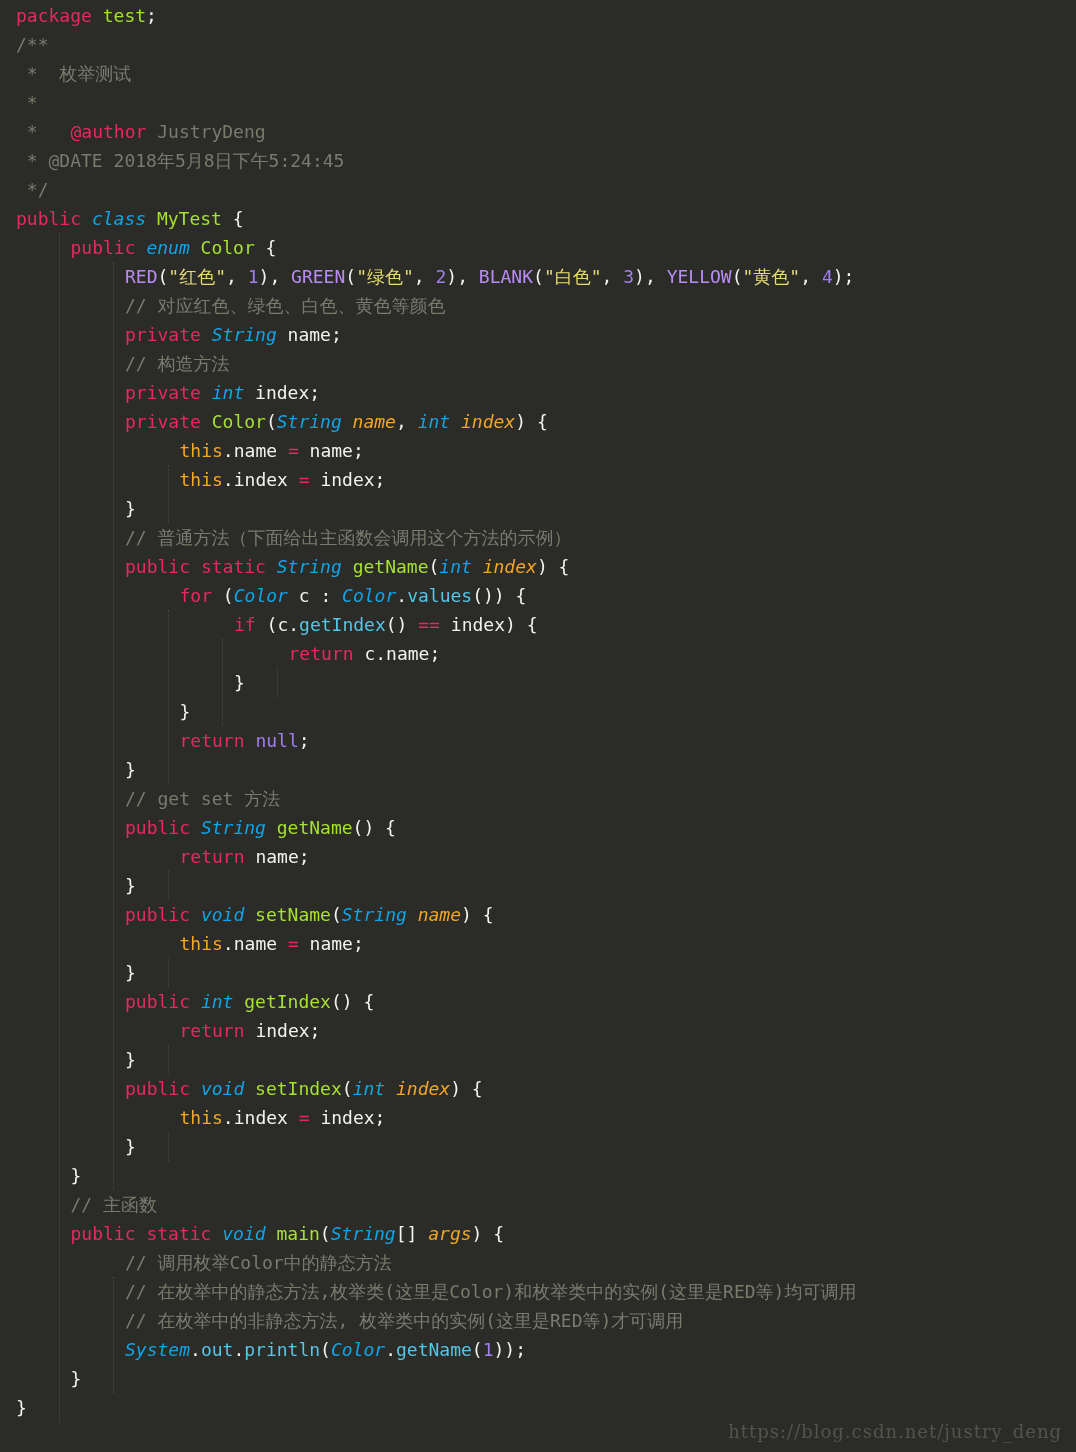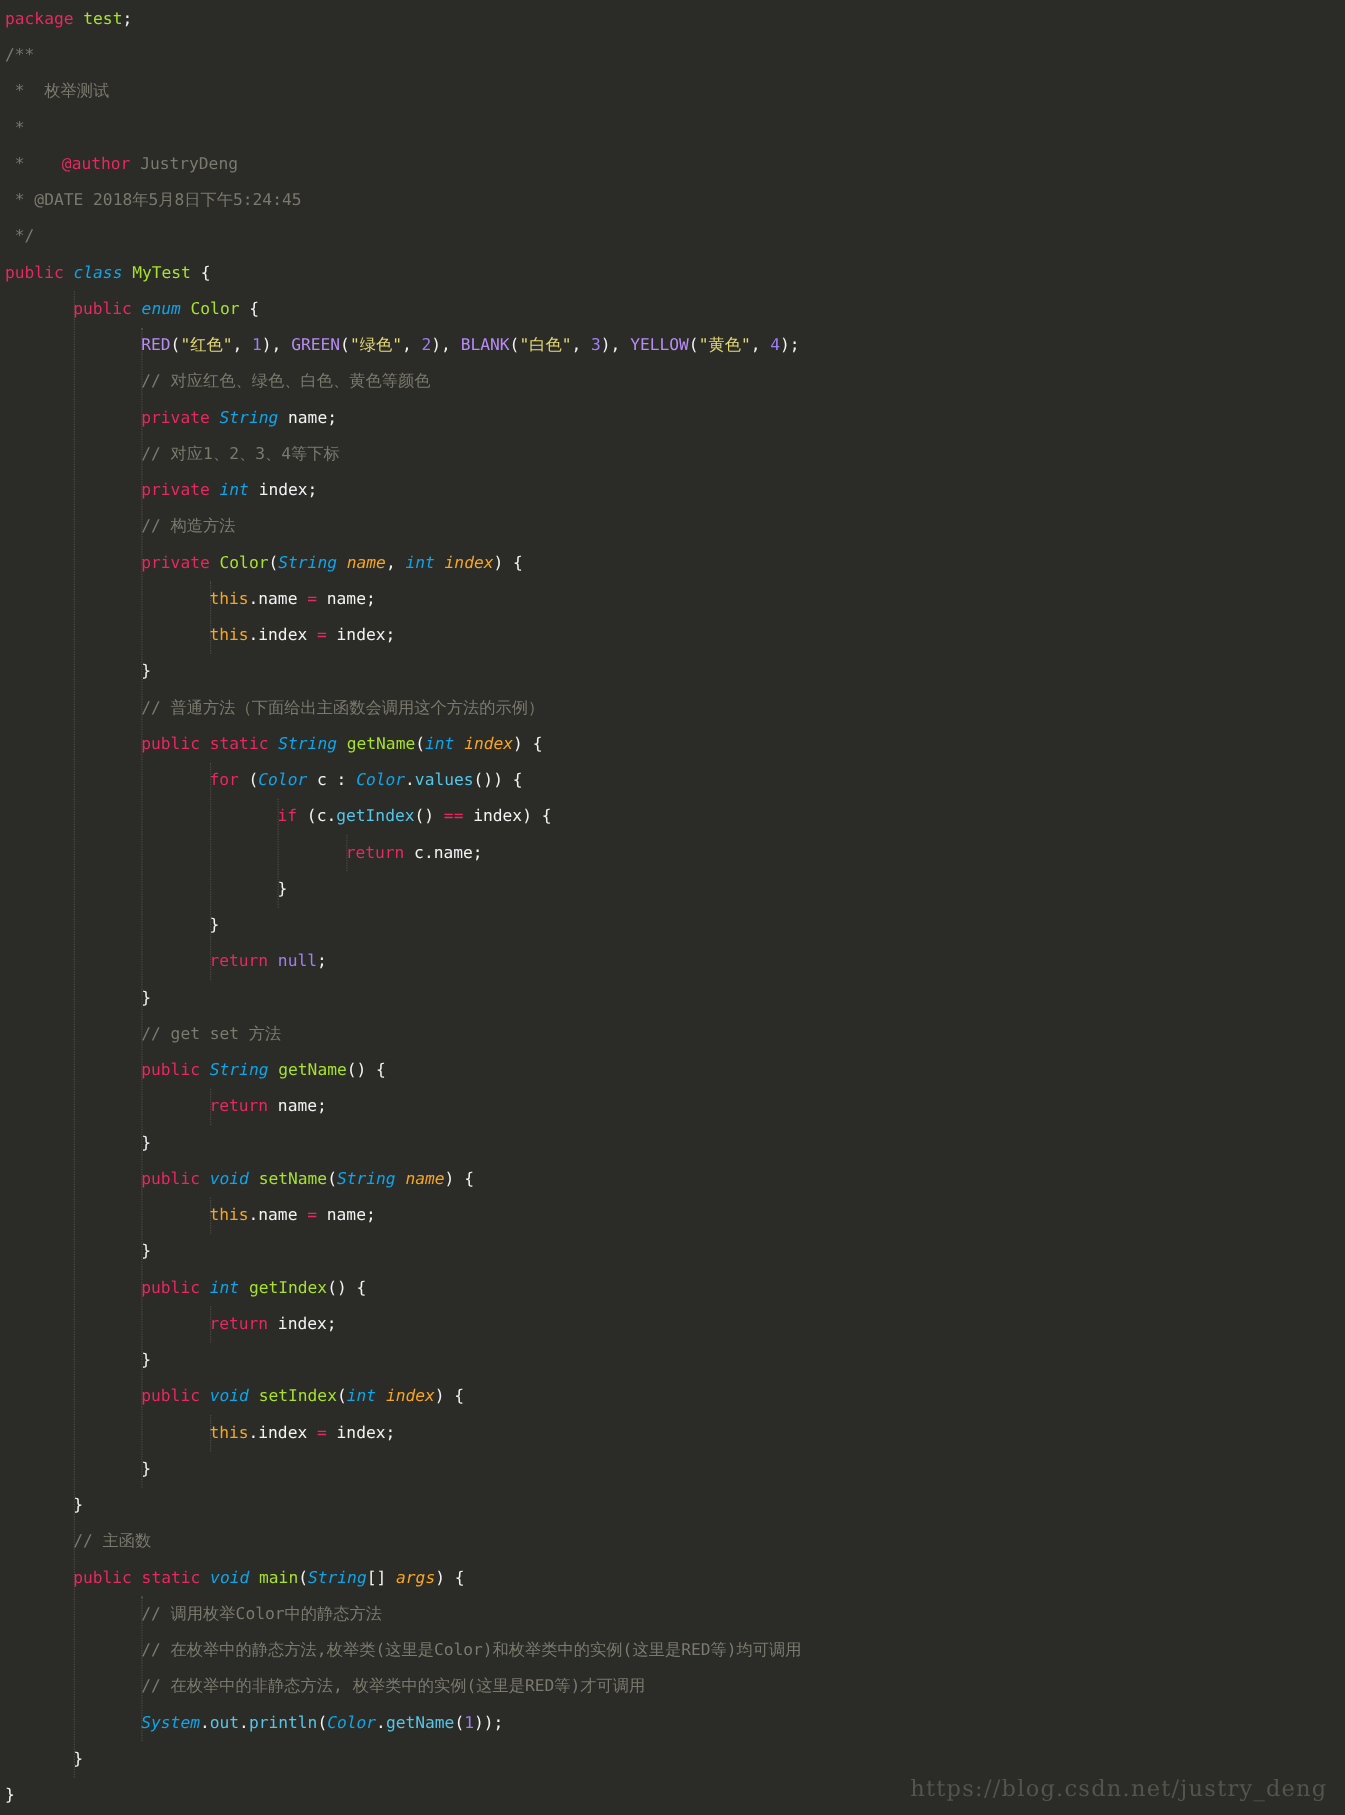--- a/index.html
+++ b/index.html
@@ -23,24 +23,24 @@
     padding: 0;
   }
   #code-lines {
     position: relative;
     z-index: 2;
     padding-top: 1px;
   }
   .code-line {
     height: 29px;
     line-height: 29px;
-    font-size: 13px;
+    font-size: 18px;
     white-space: pre;
     letter-spacing: 0px;
-    padding-left: 4px;
+    padding-left: 16px;
     color: #e6e6e6;
   }
   
   #indent-guides {
     position: absolute;
     top: 0; left: 0;
     width: 1076px;
     height: 1452px;
     z-index: 1;
     pointer-events: none;
@@ -104,23 +104,22 @@
       <div class="code-line"><span style="display: inline-block; width: 0px;"></span><span class="cmt"> *  枚举测试</span></div>
       <div class="code-line"><span style="display: inline-block; width: 0px;"></span><span class="cmt"> *</span></div>
       <div class="code-line"><span style="display: inline-block; width: 0px;"></span><span class="cmt"> * </span><span class="tag">@author</span><span class="cmt"> JustryDeng</span></div>
       <div class="code-line"><span style="display: inline-block; width: 0px;"></span><span class="cmt"> * </span><span class="cmt">@DATE</span><span class="cmt"> 2018年5月8日下午5:24:45</span></div>
       <div class="code-line"><span style="display: inline-block; width: 0px;"></span><span class="cmt"> */</span></div>
       <div class="code-line"><span style="display: inline-block; width: 0px;"></span><span class="kw">public</span><span class="punc"> </span><span class="type">class</span><span class="punc"> </span><span class="decl">MyTest</span><span class="punc"> {</span></div>
       <div class="code-line"><span style="display: inline-block; width: 54.5px;"></span><span class="kw">public</span><span class="punc"> </span><span class="type">enum</span><span class="punc"> </span><span class="decl">Color</span><span class="punc"> {</span></div>
       <div class="code-line"><span style="display: inline-block; width: 109px;"></span><span class="enumc">RED</span><span class="punc">(</span><span class="str">"红色"</span><span class="punc">, </span><span class="num">1</span><span class="punc">), </span><span class="enumc">GREEN</span><span class="punc">(</span><span class="str">"绿色"</span><span class="punc">, </span><span class="num">2</span><span class="punc">), </span><span class="enumc">BLANK</span><span class="punc">(</span><span class="str">"白色"</span><span class="punc">, </span><span class="num">3</span><span class="punc">), </span><span class="enumc">YELLOW</span><span class="punc">(</span><span class="str">"黄色"</span><span class="punc">, </span><span class="num">4</span><span class="punc">);</span></div>
       <div class="code-line"><span style="display: inline-block; width: 109px;"></span><span class="cmt">// 对应红色、绿色、白色、黄色等颜色</span></div>
       <div class="code-line"><span style="display: inline-block; width: 109px;"></span><span class="kw">private</span><span class="punc"> </span><span class="type">String</span><span class="punc"> </span><span class="plain">name</span><span class="punc">;</span></div>
-      <div class="code-line"><span style="display: inline-block; width: 109px;"></span><span class="cmt">// 对应1、2、3、4等下标</span></div>
+      <div class="code-line"><span style="display: inline-block; width: 109px;"></span><span class="cmt">// 构造方法</span></div>
       <div class="code-line"><span style="display: inline-block; width: 109px;"></span><span class="kw">private</span><span class="punc"> </span><span class="type">int</span><span class="punc"> </span><span class="plain">index</span><span class="punc">;</span></div>
-      <div class="code-line"><span style="display: inline-block; width: 109px;"></span><span class="cmt">// 构造方法</span></div>
       <div class="code-line"><span style="display: inline-block; width: 109px;"></span><span class="kw">private</span><span class="punc"> </span><span class="decl">Color</span><span class="punc">(</span><span class="type">String</span><span class="punc"> </span><span class="param">name</span><span class="punc">, </span><span class="type">int</span><span class="punc"> </span><span class="param">index</span><span class="punc">) {</span></div>
       <div class="code-line"><span style="display: inline-block; width: 163.5px;"></span><span class="this">this</span><span class="punc">.</span><span class="plain">name</span><span class="punc"> </span><span class="op">=</span><span class="punc"> </span><span class="plain">name</span><span class="punc">;</span></div>
       <div class="code-line"><span style="display: inline-block; width: 163.5px;"></span><span class="this">this</span><span class="punc">.</span><span class="plain">index</span><span class="punc"> </span><span class="op">=</span><span class="punc"> </span><span class="plain">index</span><span class="punc">;</span></div>
       <div class="code-line"><span style="display: inline-block; width: 109px;"></span><span class="punc">}</span></div>
       <div class="code-line"><span style="display: inline-block; width: 109px;"></span><span class="cmt">// 普通方法（下面给出主函数会调用这个方法的示例）</span></div>
       <div class="code-line"><span style="display: inline-block; width: 109px;"></span><span class="kw">public</span><span class="punc"> </span><span class="kw">static</span><span class="punc"> </span><span class="type">String</span><span class="punc"> </span><span class="decl">getName</span><span class="punc">(</span><span class="type">int</span><span class="punc"> </span><span class="param">index</span><span class="punc">) {</span></div>
       <div class="code-line"><span style="display: inline-block; width: 163.5px;"></span><span class="kw">for</span><span class="punc"> (</span><span class="type">Color</span><span class="punc"> </span><span class="plain">c</span><span class="punc"> : </span><span class="type">Color</span><span class="punc">.</span><span class="call">values</span><span class="punc">()) {</span></div>
       <div class="code-line"><span style="display: inline-block; width: 218px;"></span><span class="kw">if</span><span class="punc"> (</span><span class="plain">c</span><span class="punc">.</span><span class="call">getIndex</span><span class="punc">() </span><span class="op">==</span><span class="punc"> </span><span class="plain">index</span><span class="punc">) {</span></div>
       <div class="code-line"><span style="display: inline-block; width: 272.5px;"></span><span class="kw">return</span><span class="punc"> </span><span class="plain">c</span><span class="punc">.</span><span class="plain">name</span><span class="punc">;</span></div>
       <div class="code-line"><span style="display: inline-block; width: 218px;"></span><span class="punc">}</span></div>

